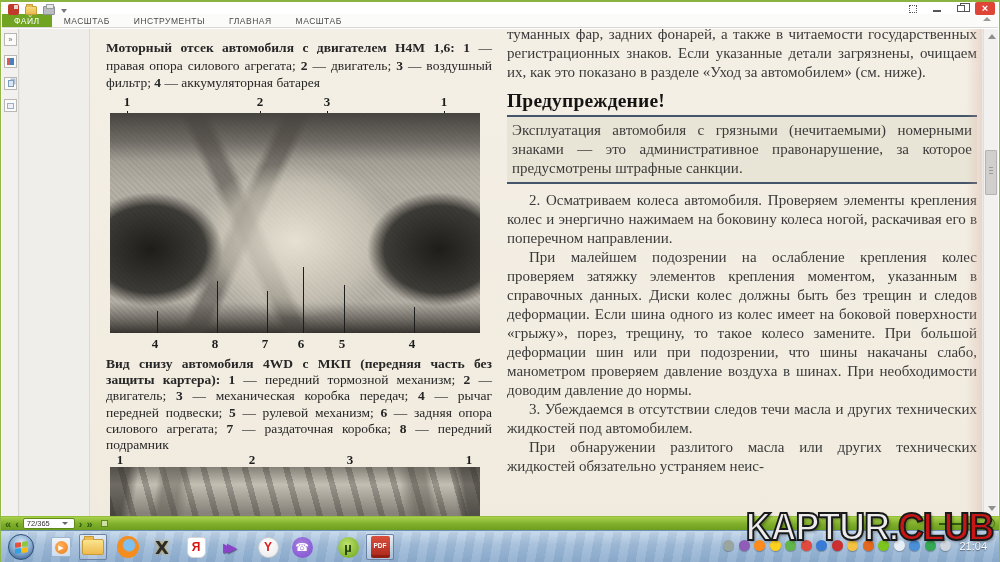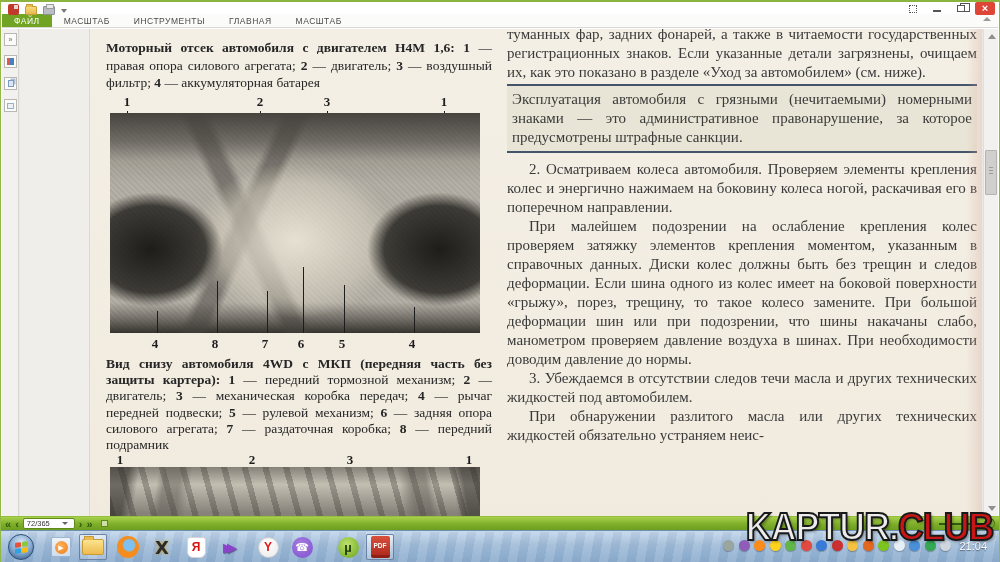--- a/index.html
+++ b/index.html
@@ -217,20 +217,21 @@
         <span class="callout" style="left:260px; top:424px;">3</span>
         <span class="callout" style="left:379px; top:424px;">1</span>
         <div class="cline" style="left:32px; top:438px; height:50px;"></div>
         <div class="cline" style="left:164px; top:438px; height:50px;"></div>
         <div class="cline" style="left:262px; top:438px; height:50px;"></div>
         <div class="cline" style="left:381px; top:438px; height:50px;"></div>
         <div class="photo2"></div>
 
         <div class="rcol">
           <p>туманных фар, задних фонарей, а также в читаемости государственных регистрационных знаков. Если указанные детали загрязнены, очищаем их, как это показано в разделе «Уход за автомобилем» (см. ниже).</p>
+          <div class="whead">Предупреждение!</div>
           <div class="wbox">
             <p>Эксплуатация автомобиля с грязными (нечитаемыми) номерными знаками — это административное правонарушение, за которое предусмотрены штрафные санкции.</p>
           </div>
           <p class="ind" style="margin-top:7px;">2. Осматриваем колеса автомобиля. Проверяем элементы крепления колес и энергично нажимаем на боковину колеса ногой, раскачивая его в поперечном направлении.</p>
           <p class="ind">При малейшем подозрении на ослабление крепления колес проверяем затяжку элементов крепления моментом, указанным в справочных данных. Диски колес должны быть без трещин и следов деформации. Если шина одного из колес имеет на боковой поверхности «грыжу», порез, трещину, то такое колесо замените. При большой деформации шин или при подозрении, что шины накачаны слабо, манометром проверяем давление воздуха в шинах. При необходимости доводим давление до нормы.</p>
           <p class="ind">3. Убеждаемся в отсутствии следов течи масла и других технических жидкостей под автомобилем.</p>
           <p class="ind">При обнаружении разлитого масла или других технических жидкостей обязательно устраняем неис-</p>
         </div>
       </div>
     </div>

